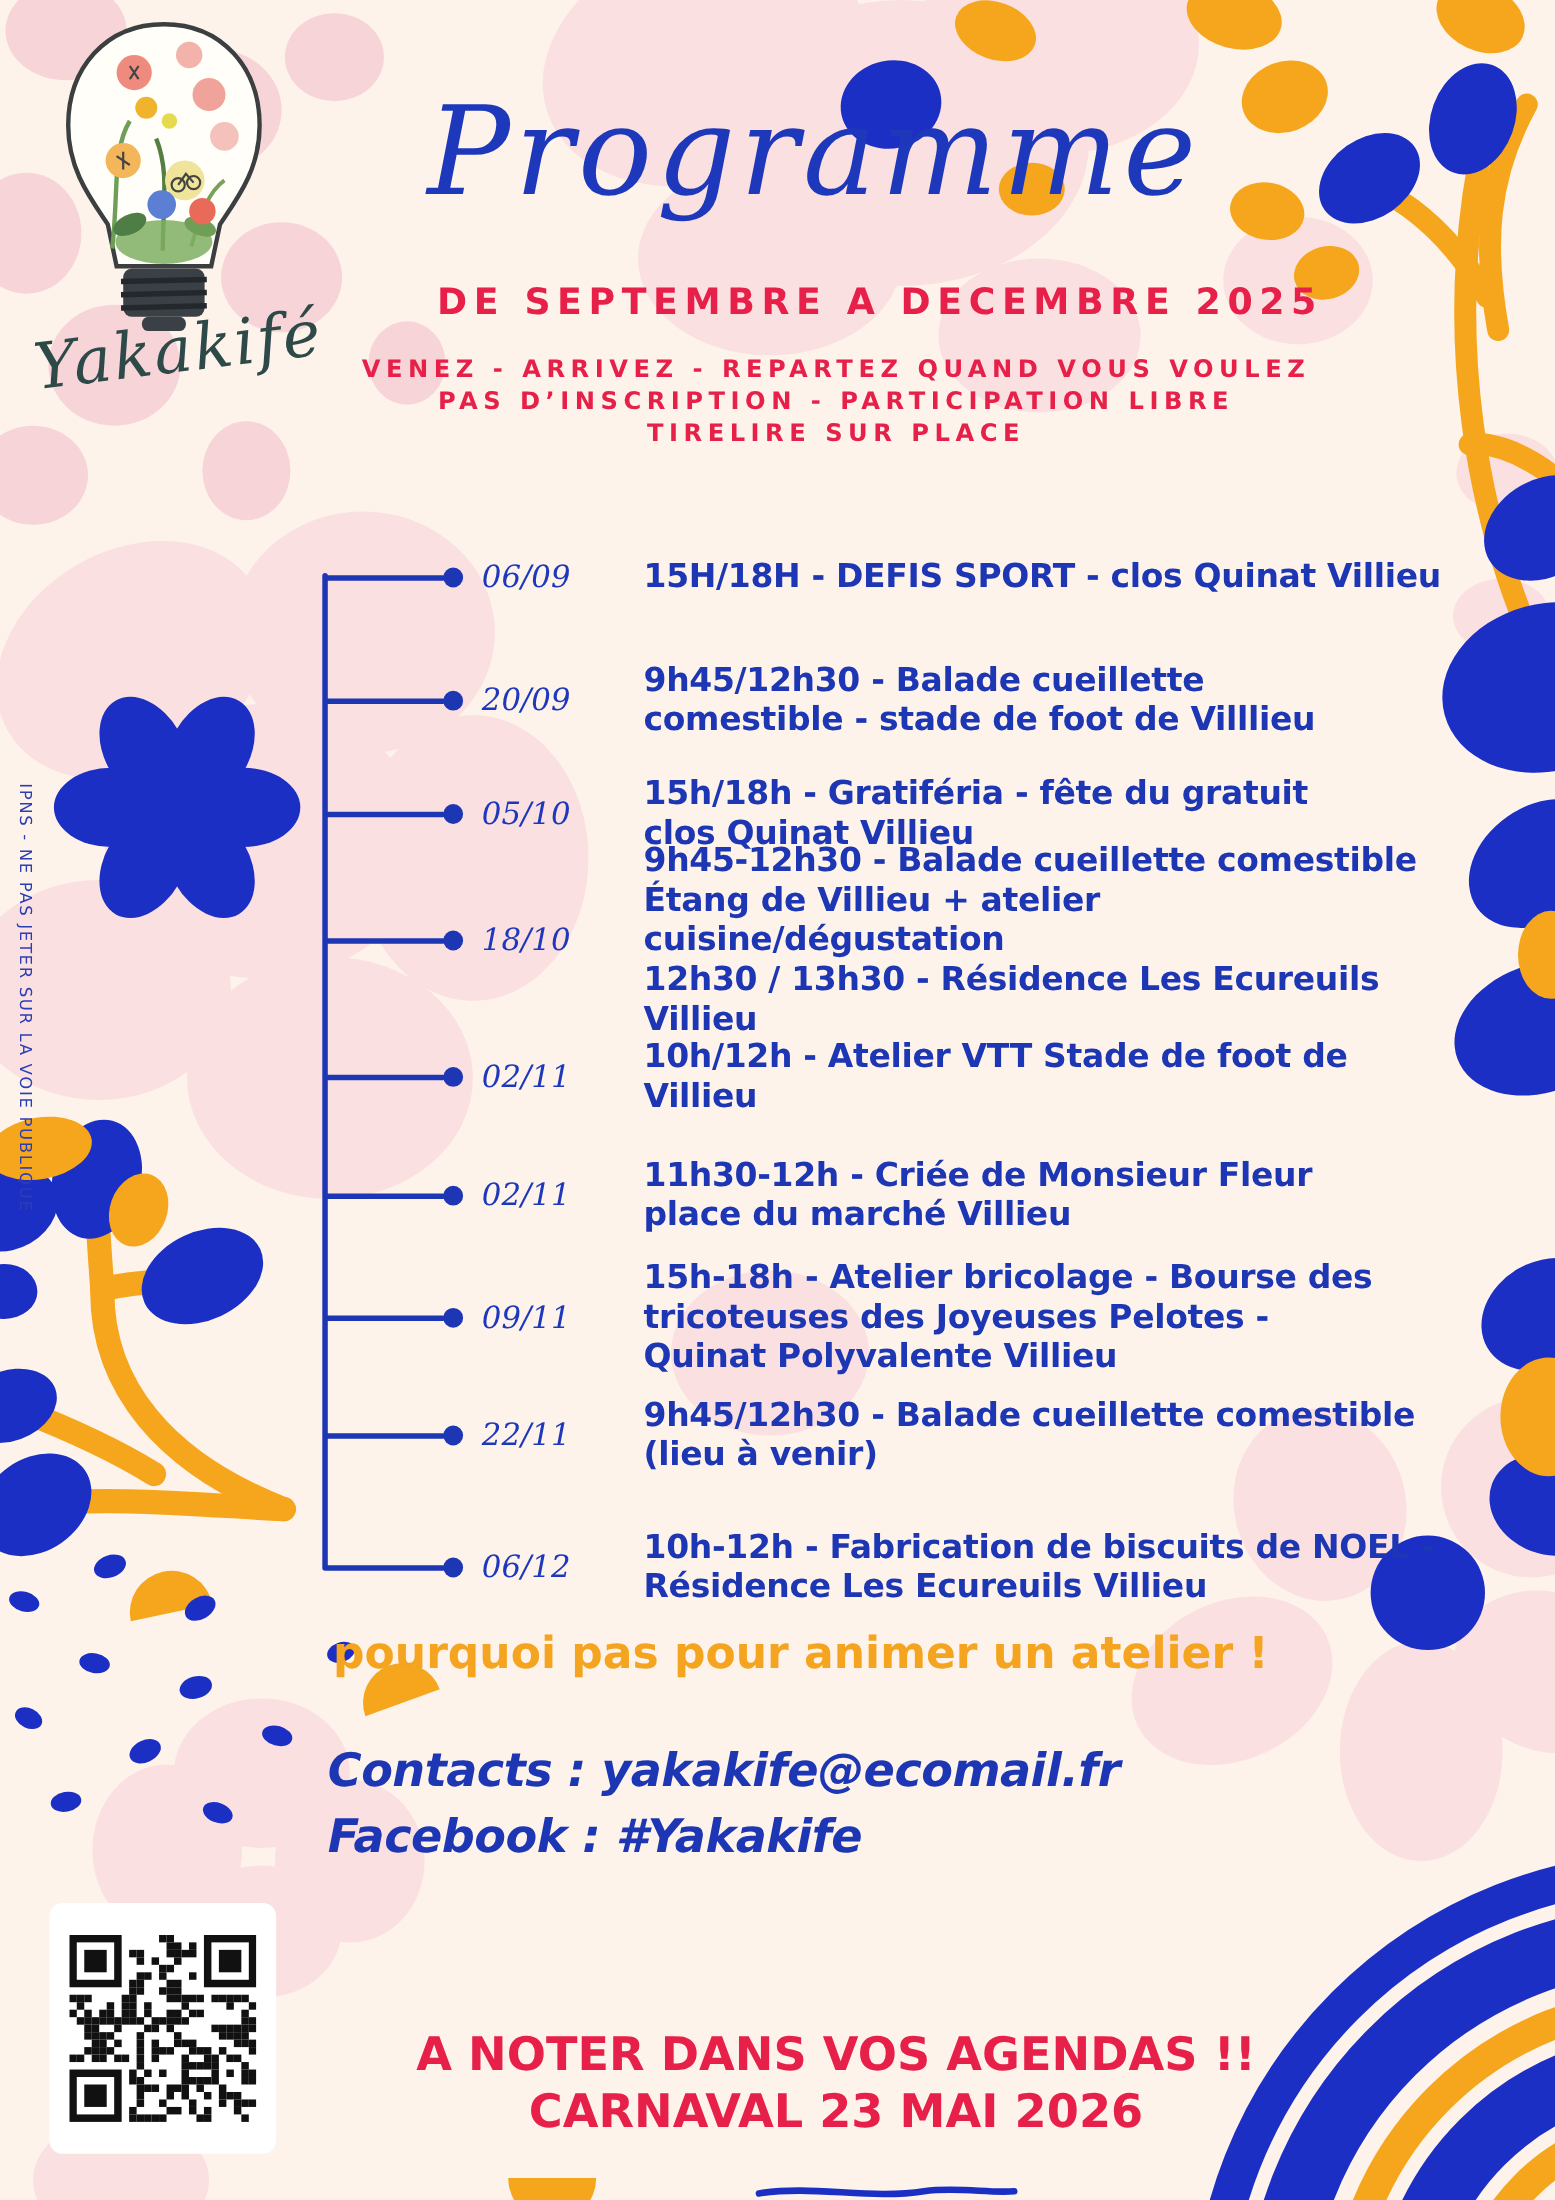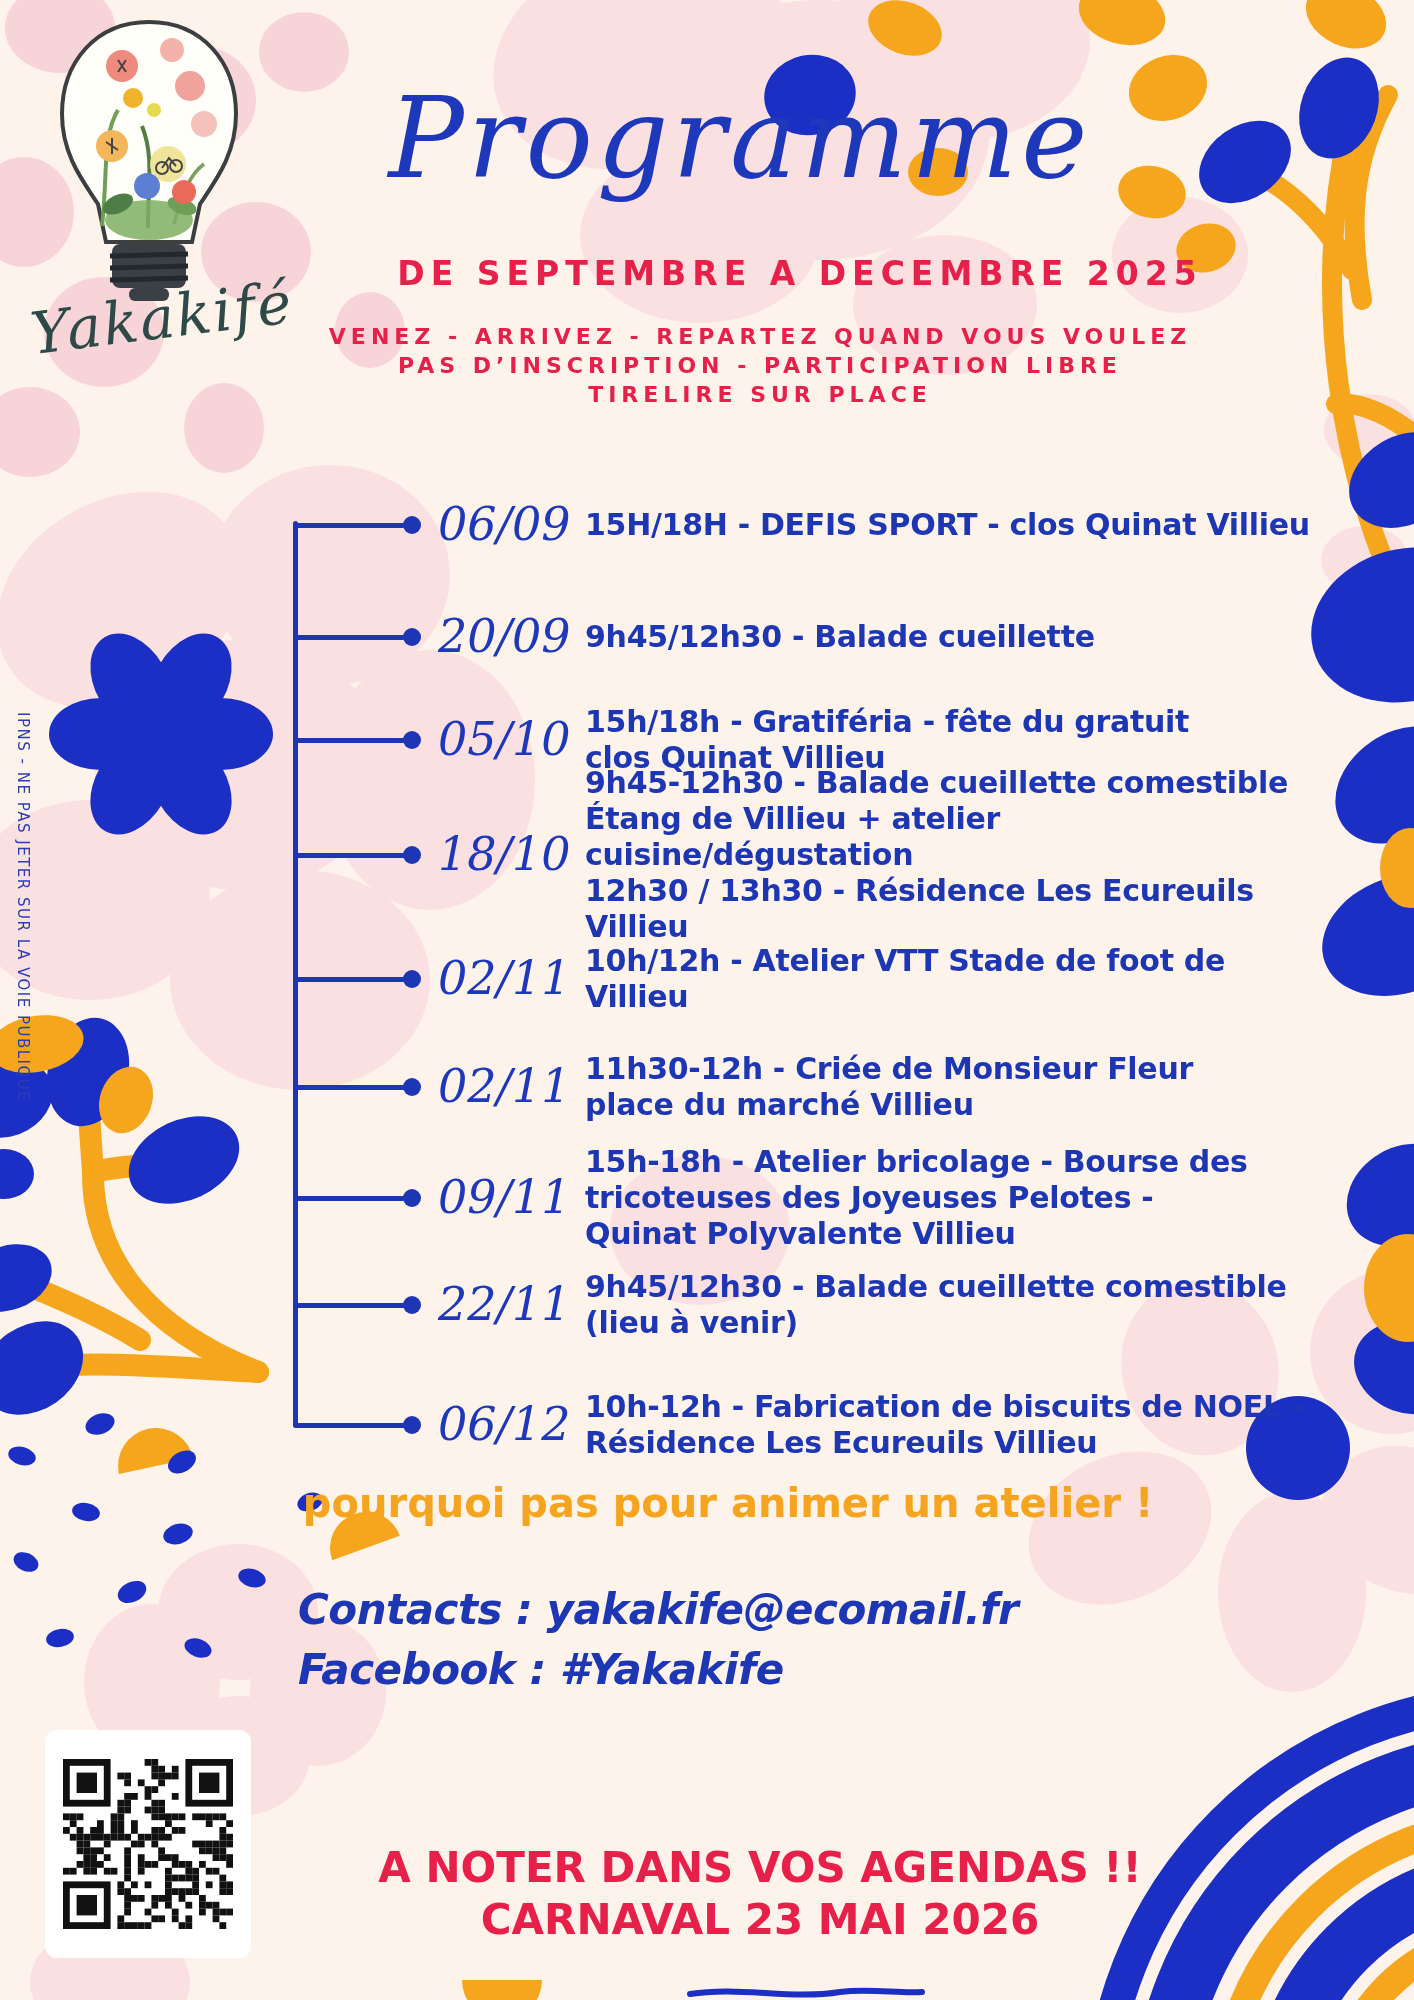--- a/index.html
+++ b/index.html
@@ -35,21 +35,21 @@
   }
 
   
   .vline{position:absolute;left:293px;top:521px;width:5px;height:907px;background:#1d36b4;border-radius:3px;}
   .event{position:absolute;left:0;width:1414px;height:0;}
   .tick{position:absolute;left:295px;top:-2px;width:110px;height:5px;background:#1d36b4;border-radius:3px;}
   .dot{position:absolute;left:403px;top:-9px;width:18px;height:18px;border-radius:50%;background:#1d36b4;}
   .date{
     position:absolute;left:438px;top:0;width:150px;transform:translateY(-52%);
     font-family:"DejaVu Serif","Liberation Serif",serif;font-style:italic;
-    font-size:46px;color:#1e38bc;
+    font-size:28px;color:#1e38bc;
   }
   .lines{
     position:absolute;left:585px;top:0;width:730px;transform:translateY(-50%);
     font-size:30px;font-weight:bold;color:#1d36b4;line-height:36px;letter-spacing:-0.3px;
   }
 
   
   .invitation{
     position:absolute;left:228px;top:1477px;width:1000px;text-align:center;
     font-size:40px;font-weight:bold;color:#f5a41f;line-height:52px;
@@ -278,20 +278,21 @@
         <div>15H/18H - DEFIS SPORT - clos Quinat Villieu</div>
       </div>
     </div>
 
     <div class="event" style="top:637px">
       <div class="tick"></div>
       <div class="dot"></div>
       <div class="date">20/09</div>
       <div class="lines">
         <div>9h45/12h30 - Balade cueillette</div>
+        <div>comestible - stade de foot de Villlieu</div>
       </div>
     </div>
 
     <div class="event" style="top:740px">
       <div class="tick"></div>
       <div class="dot"></div>
       <div class="date">05/10</div>
       <div class="lines">
         <div>15h/18h - Gratiféria - fête du gratuit</div>
         <div>clos Quinat Villieu</div>

